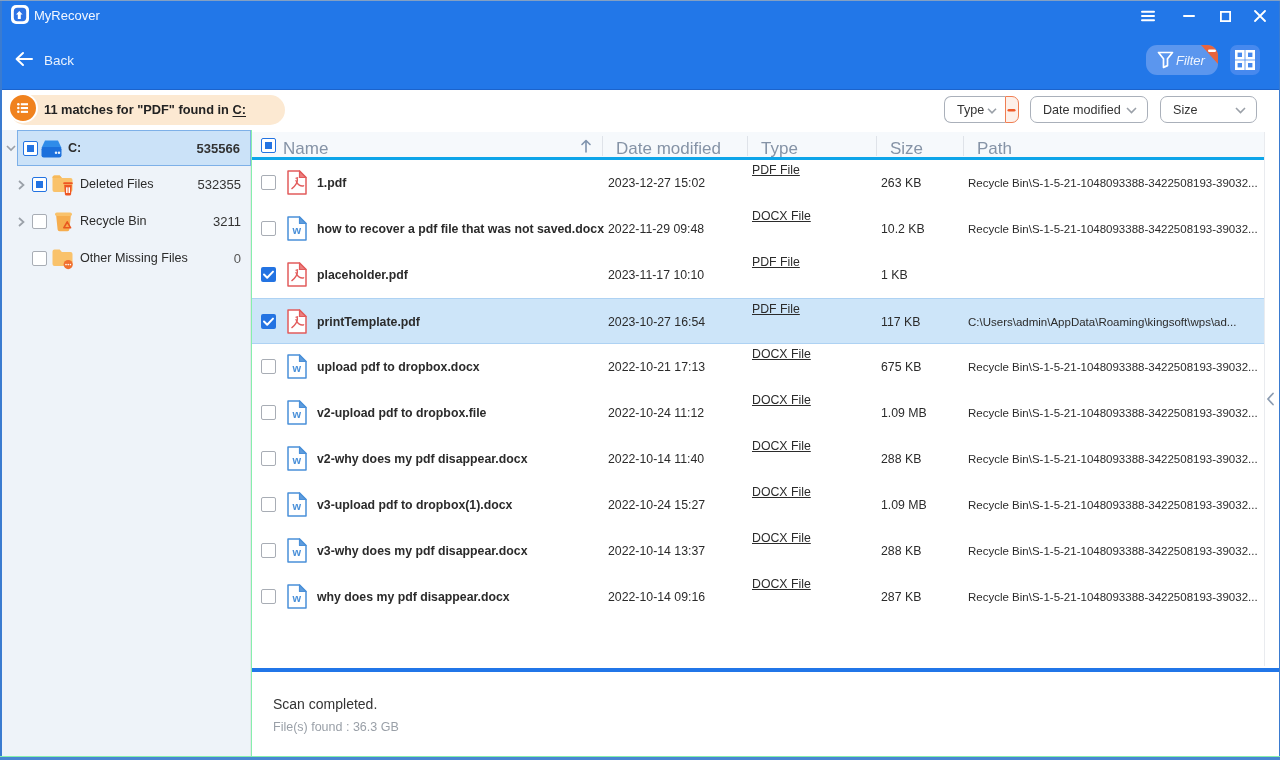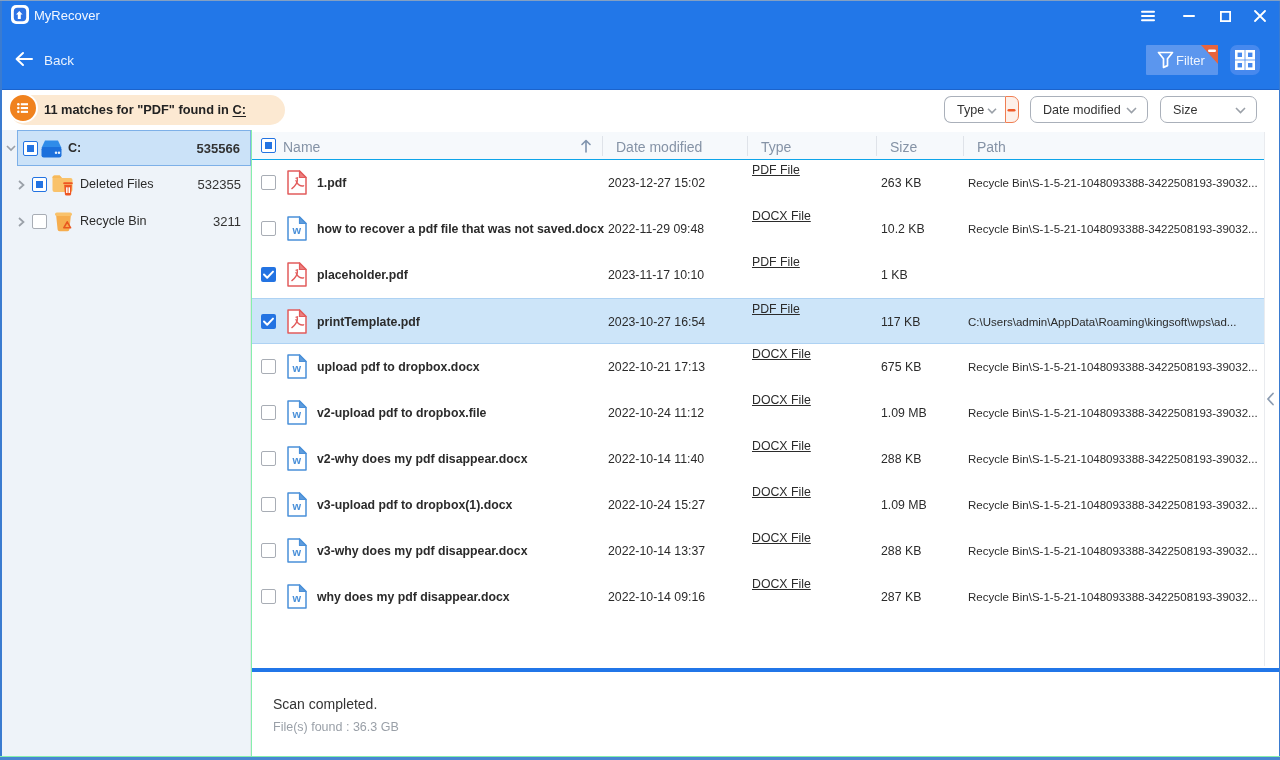--- a/index.html
+++ b/index.html
@@ -15,21 +15,21 @@
 
 #header { position:absolute; left:0; top:0; width:1280px; height:90px; background:#2277e8; border-bottom:1px solid #1b63cc; }
 #logo { position:absolute; left:11px; top:5px; width:18px; height:19px; background:#fff; border-radius:5px; }
 #apptitle { position:absolute; left:34px; top:8px; color:#f2f7ff; font-size:13px; }
 .winicon { position:absolute; top:0; }
 #backarrow { position:absolute; left:14px; top:51px; }
 #backtxt { position:absolute; left:44px; top:53px; color:#eaf2fd; font-size:13.5px; }
 #search { position:absolute; left:885px; top:45px; width:240px; height:30px; background:#1254ab; border-radius:6px; }
 #searchtxt { position:absolute; left:10px; top:8px; color:#fff; font-size:13.5px; }
 #clearbtn { position:absolute; right:8px; top:7px; width:16px; height:16px; background:#f4f7fb; border-radius:50%; }
-#filterbtn { position:absolute; left:1146px; top:45px; width:72px; height:30px; background:#5b96ee; border-radius:1px; overflow:hidden; }
+#filterbtn { position:absolute; left:1146px; top:45px; width:72px; height:30px; background:#5b96ee; border-radius:11px; overflow:hidden;font-style:italic; }
 #filtertxt { position:absolute; left:30px; top:8px; color:#eef4fe; font-size:13px; }
 #gridbtn { position:absolute; left:1230px; top:45px; width:30px; height:30px; background:#4789ee; border-radius:7px; }
 
 
 #subbar { position:absolute; left:0; top:90px; width:1280px; height:40px; background:#fff; }
 #notif { position:absolute; left:10px; top:5px; width:275px; height:30px; background:#fce9d2; border-radius:15px; padding:0 0 0 34px; line-height:30px; font-size:12.8px; color:#222; font-weight:bold; white-space:nowrap; }
 #notifcircle { position:absolute; left:-2px; top:-2px; width:30px; height:30px; background:#f0821e; border-radius:50%; border:2px solid #fff; }
 .drop { position:absolute; top:6px; height:27px; background:#fff; border:1px solid #aab0ba; border-radius:7px; font-size:12.6px; color:#333; }
 .drop .lbl { position:absolute; left:12px; top:6px; }
 #dropType { left:944px; width:61px; border-right:none; border-radius:7px 0 0 7px; }
@@ -44,21 +44,21 @@
 .trow .tlabel { position:absolute; top:10px; font-size:12.6px; color:#2b2b2b; white-space:nowrap; }
 #rowC { top:0; background:#cbe2f8; border:1px solid #7db0e8; }
 .ckbx { position:absolute; width:15px; height:15px; border-radius:2px; }
 .ckbx.ind { border:1.5px solid #2373e2; background:#fff; }
 .ckbx.ind::after { content:""; position:absolute; left:2.5px; top:2.5px; width:7px; height:7px; background:#2373e2; }
 .ckbx.empty { border:1px solid #a8adb5; background:#fff; }
 .ckbx.checked { background:#2373e2; }
 
 
 #content { position:absolute; left:252px; top:130px; width:1028px; height:626px; background:#fff; }
-#thead { position:absolute; left:0; top:2px; width:1012px; height:28px; background:#f6f9fc; border-bottom:1px solid #0ea5e9; font-size:14px; color:#8593a6; }
+#thead { position:absolute; left:0; top:2px; width:1012px; height:28px; background:#f6f9fc; border-bottom:3px solid #0ea5e9; font-size:17px; color:#8593a6; }
 .hsep { position:absolute; top:4px; width:1px; height:20px; background:#dfe3e9; }
 .hlbl { position:absolute; top:7px; }
 .frow { position:absolute; left:0; width:1012px; height:46px; font-size:12.3px; color:#2b2b2b; }
 .frow.sel { background:#cde5f9; border-top:1px solid #aed2f3; border-bottom:1px solid #aed2f3; }
 .frow .fck { position:absolute; left:9px; top:15px; }
 .frow .ficon { position:absolute; left:35px; top:10px; }
 .frow .fname { position:absolute; left:65px; top:16px; white-space:nowrap;font-weight:bold; }
 .frow .fdate { position:absolute; left:356px; top:16px; }
 .frow .ftype { position:absolute; left:500px; top:3px;text-decoration:underline; }
 .frow .fsize { position:absolute; left:629px; top:16px; }
@@ -214,20 +214,34 @@
       <div class="ckbx empty" style="left:15px;top:10px"></div>
       <svg width="22" height="22" viewBox="0 0 22 22" style="position:absolute;left:36px;top:7px">
         <path d="M3,3 h15 l-1.6,15.5 a2,2 0 0 1 -2,1.8 H6.6 a2,2 0 0 1 -2,-1.8 Z" fill="#f6ad4e"></path>
         <rect x="2" y="1.5" width="17" height="3.6" rx="1.8" fill="#f9c26b"></rect>
         <path d="M14.2,10.8 l3.4,6 h-6.8 Z" fill="none" stroke="#e8571f" stroke-width="1.6" stroke-linejoin="round"></path>
       </svg>
       <span class="tlabel" style="left:63px;">Recycle Bin</span>
       <span class="cnt">3211</span>
     </div>
 
+    <div class="trow" style="top:111px">
+      <div class="ckbx empty" style="left:15px;top:10px"></div>
+      <svg width="24" height="21" viewBox="0 0 24 21" style="position:absolute;left:34px;top:8px">
+        <path d="M1.5,2.5 a2,2 0 0 1 2,-2 h5.2 l2.2,2.6 h8.6 a2,2 0 0 1 2,2 V15 a2,2 0 0 1 -2,2 H3.5 a2,2 0 0 1 -2,-2 Z" fill="#f9c26b"></path>
+        <circle cx="17.2" cy="15.6" r="4.6" fill="#f07030"></circle>
+        <g fill="#fff">
+            <circle cx="15" cy="15.6" r="0.8"></circle>
+            <circle cx="17.2" cy="15.6" r="0.8"></circle>
+            <circle cx="19.4" cy="15.6" r="0.8"></circle>
+          </g>
+      </svg>
+      <span class="tlabel" style="left:63px;">Other Missing Files</span>
+      <span class="cnt" style="color:#555;">0</span>
+    </div>
   </div>
   <div id="content">
     <div id="thead">
       <div class="ckbx ind" style="left:9px;top:6px"></div>
       <span class="hlbl" style="left:31px">Name</span>
       <svg width="12" height="14" viewBox="0 0 12 14" style="position:absolute;left:328px;top:7px">
           <path d="M6,13 V2 M2,5.5 L6,1.5 L10,5.5" fill="none" stroke="#7f93ad" stroke-width="1.6" stroke-linecap="round" stroke-linejoin="round"></path>
         </svg>
       <div class="hsep" style="left:350px"></div>
       <span class="hlbl" style="left:364px">Date modified</span>

